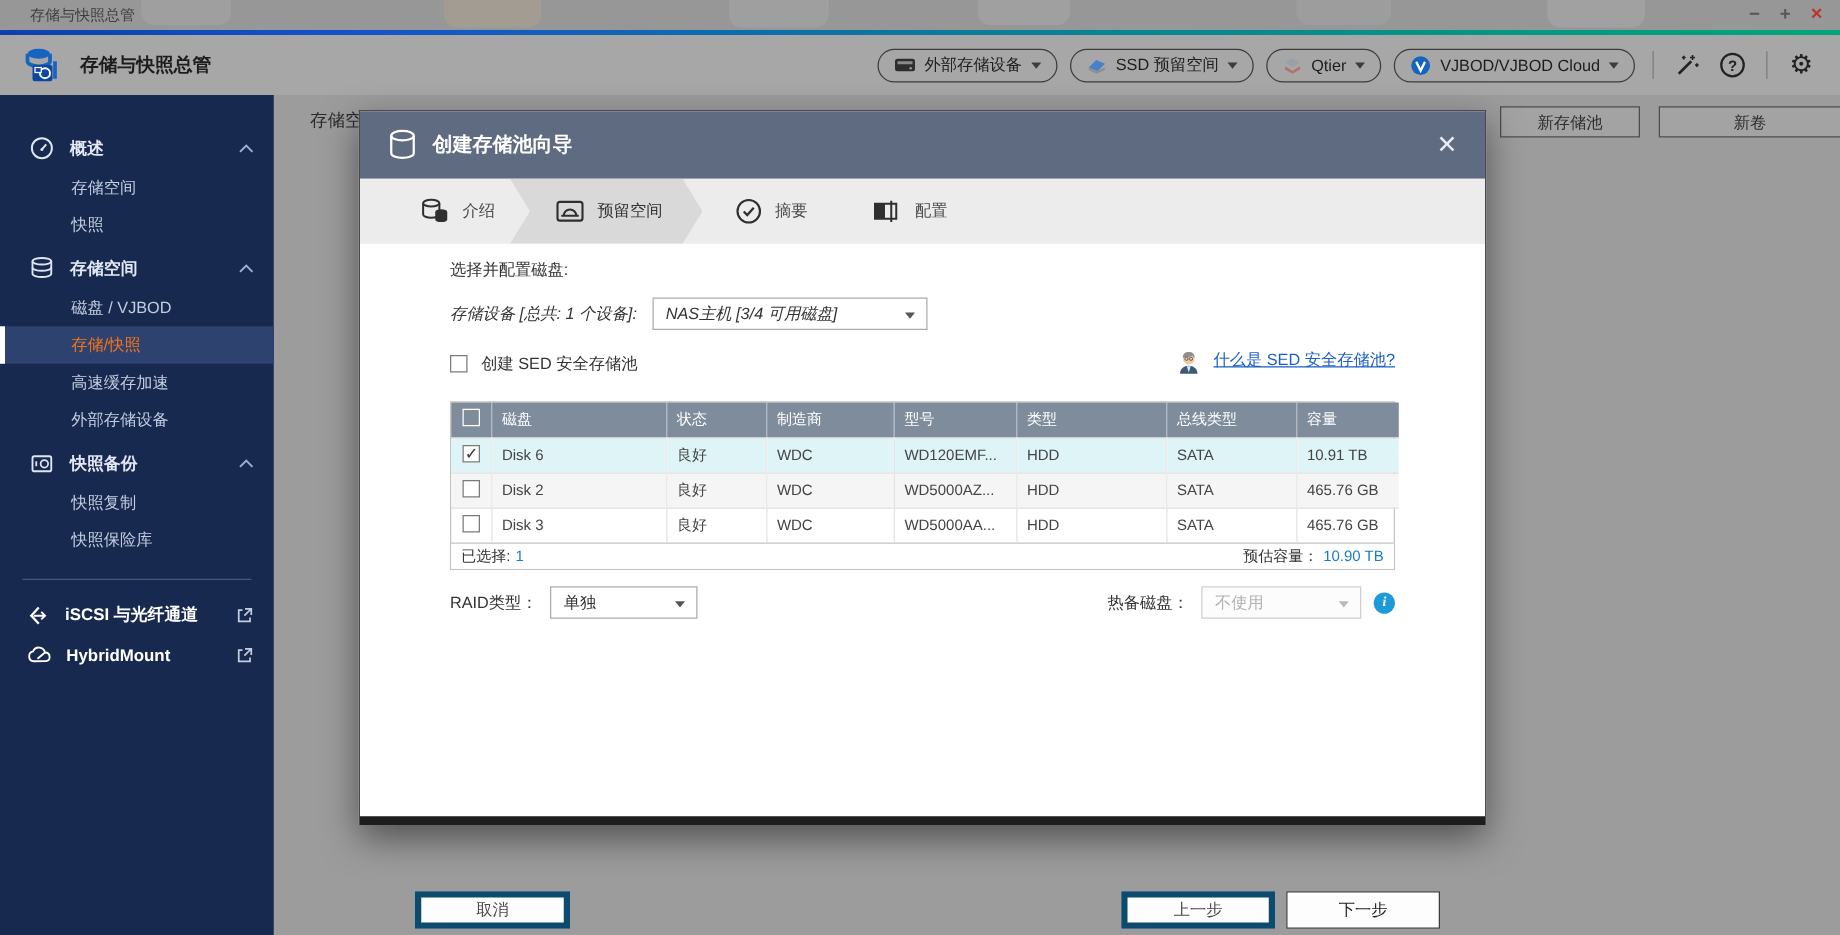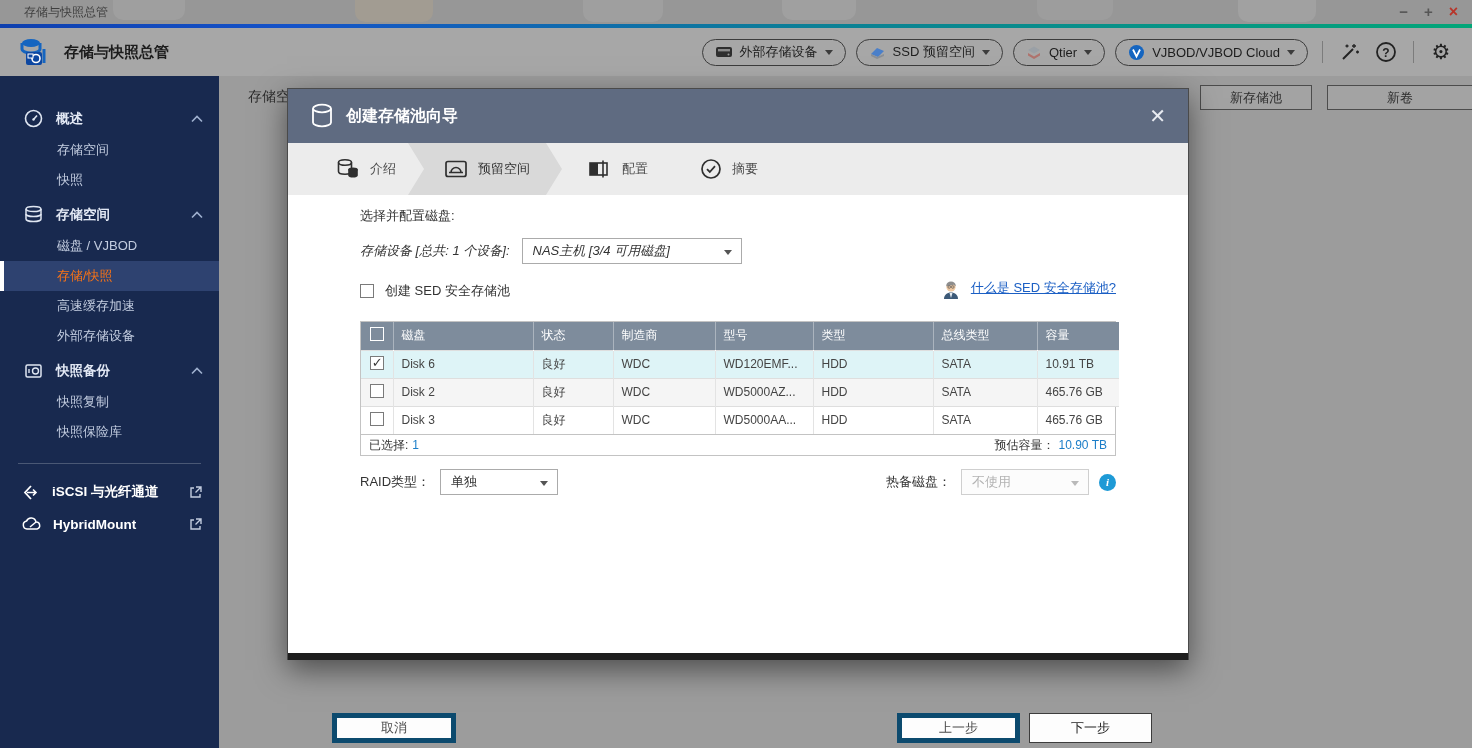--- a/index.html
+++ b/index.html
@@ -310,33 +310,33 @@
       </div>
       <div class="step active">
         <svg width="24" height="20" viewBox="0 0 24 20">
           <rect x="2" y="2.5" width="20" height="15" rx="2" fill="none" stroke="#2f2f2f" stroke-width="1.7"></rect>
           <path d="M7 13.5a5 5 0 0 1 10 0" fill="none" stroke="#2f2f2f" stroke-width="1.6"></path>
           <path d="M5 13.5h14" stroke="#2f2f2f" stroke-width="1.6"></path>
         </svg>
         <span>预留空间</span>
       </div>
       <div class="step">
+        <svg width="22" height="22" viewBox="0 0 22 22">
+          <circle cx="11" cy="11" r="9" fill="none" stroke="#2f2f2f" stroke-width="1.7"></circle>
+          <path d="M7 11.2l2.8 2.8L15 8.2" fill="none" stroke="#2f2f2f" stroke-width="1.8"></path>
+        </svg>
+        <span>摘要</span>
+      </div>
+      <div class="step">
         <svg width="24" height="20" viewBox="0 0 24 20">
           <rect x="2" y="4" width="17" height="12" fill="none" stroke="#2f2f2f" stroke-width="1.6"></rect>
           <rect x="2" y="4" width="8" height="12" fill="#2f2f2f"></rect>
           <path d="M15 1.5v17" stroke="#2f2f2f" stroke-width="1.6"></path>
         </svg>
         <span>配置</span>
-      </div>
-      <div class="step">
-        <svg width="22" height="22" viewBox="0 0 22 22">
-          <circle cx="11" cy="11" r="9" fill="none" stroke="#2f2f2f" stroke-width="1.7"></circle>
-          <path d="M7 11.2l2.8 2.8L15 8.2" fill="none" stroke="#2f2f2f" stroke-width="1.8"></path>
-        </svg>
-        <span>摘要</span>
       </div>
     </div>
 
     <div class="dlg-body">
       <div class="section-label">选择并配置磁盘:</div>
 
       <div class="device-row">
         <span>存储设备 [总共: 1 个设备]:</span>
         <div class="dropdown dd-device">
           <span>NAS主机 [3/4 可用磁盘]</span>

